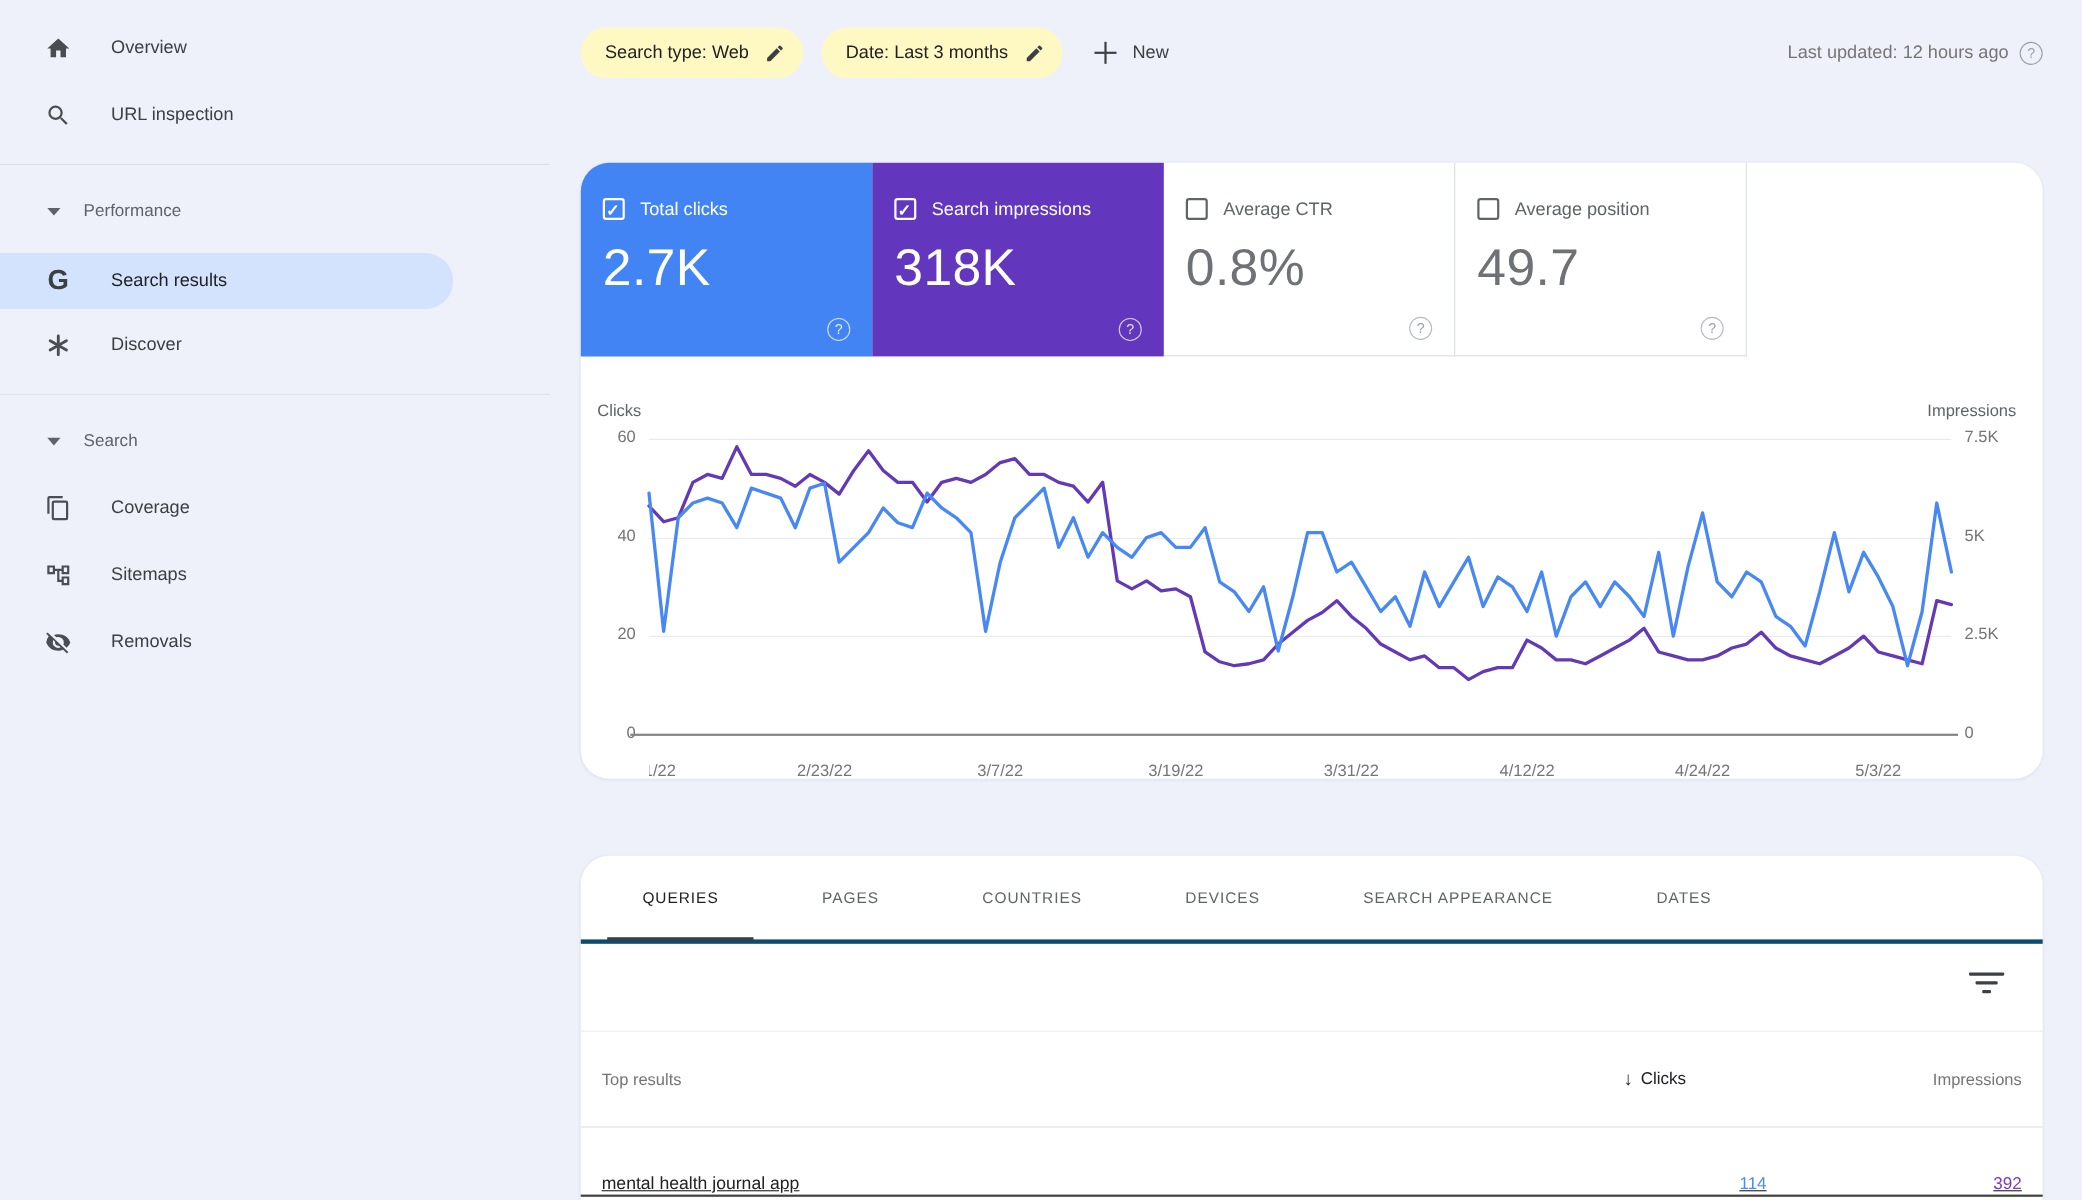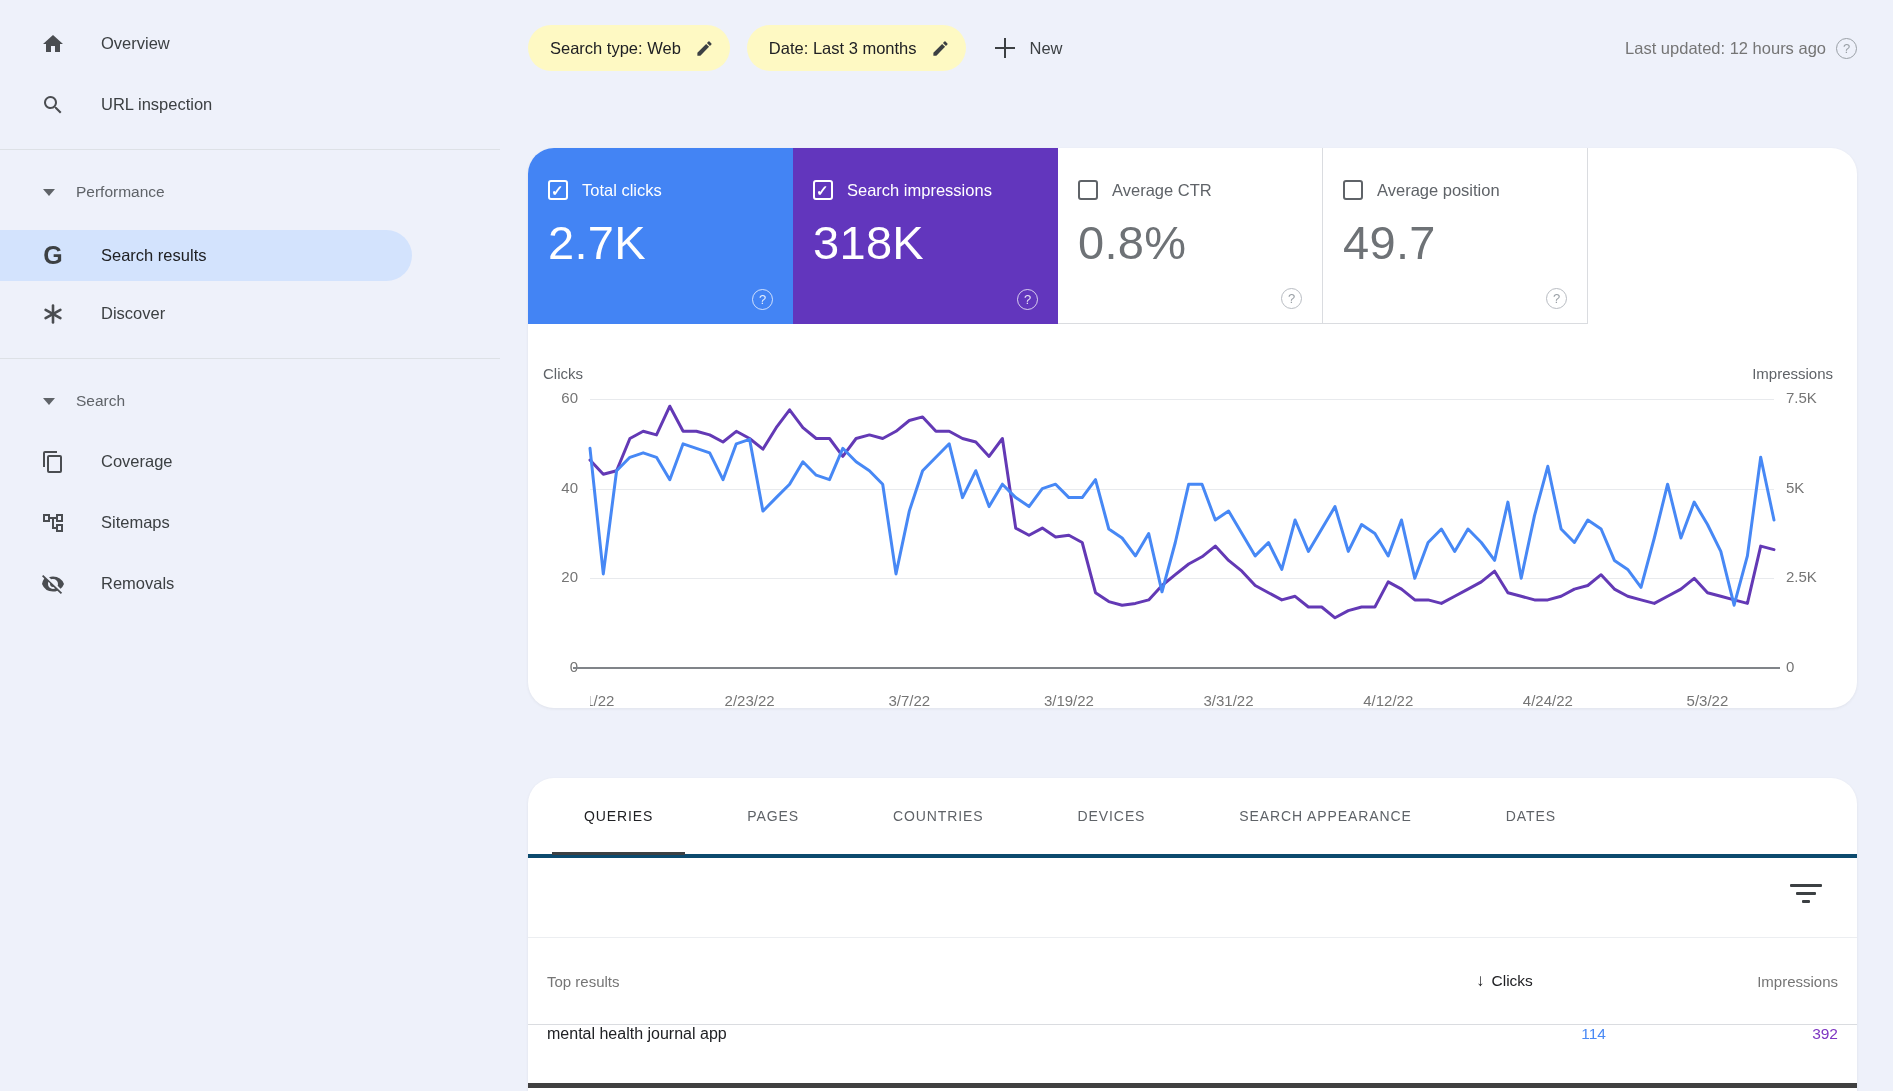--- a/index.html
+++ b/index.html
@@ -91,21 +91,21 @@
   
   .tabs-row { display:flex; height:80px; border-bottom:4px solid #0c4a6e; padding-left:24px; gap:30px; }
   .tab { display:flex; align-items:center; padding:0 32px; position:relative; font-size:14px; letter-spacing:.9px; color:#5f6368; cursor:pointer; white-space:nowrap; }
   .tab.active { color:#202124; }
   .tab-underline { position:absolute; left:0; right:0; bottom:-1px; height:3px; background:#3c4043; }
   .filter-row { height:80px; border-bottom:1px solid #eceef1; position:relative; }
   .filter-button { position:absolute; right:35px; top:26px; width:32px; height:28px; display:flex; flex-direction:column; align-items:center; gap:5px; cursor:pointer; }
   .filter-button i { display:block; height:3px; background:#3c4043; border-radius:1px; }
   .filter-button i:nth-child(1){ width:32px; } .filter-button i:nth-child(2){ width:20px; } .filter-button i:nth-child(3){ width:8px; }
   .table-header { height:87px; display:flex; align-items:center; padding:0 19px; border-bottom:1px solid #dadce0; }
-  .table-row { height:63px; display:flex; align-items:flex-start; padding:0 19px; border-bottom:5px solid #404040; }
+  .table-row { height:63px; display:flex; align-items:flex-end; padding:0 19px; border-bottom:2px solid #404040;text-decoration:underline; }
   .col-query { flex:1; font-size:15px; color:#757575; }
   .table-row .col-query { font-size:16px; color:#202124; cursor:pointer; }
   .col-clicks { width:130px; margin-right:62px; text-align:right; font-size:15.5px; }
   .col-impressions { width:170px; text-align:right; font-size:15.5px; }
   .th-sort { color:#202124; display:inline-flex; align-items:center; gap:7px; cursor:pointer; }
   .sort-arrow-icon::after { content:"↓"; font-size:17px; }
   .col-head { color:#757575; font-size:15px; cursor:pointer; }
 </style>
 </head>
 <body>

